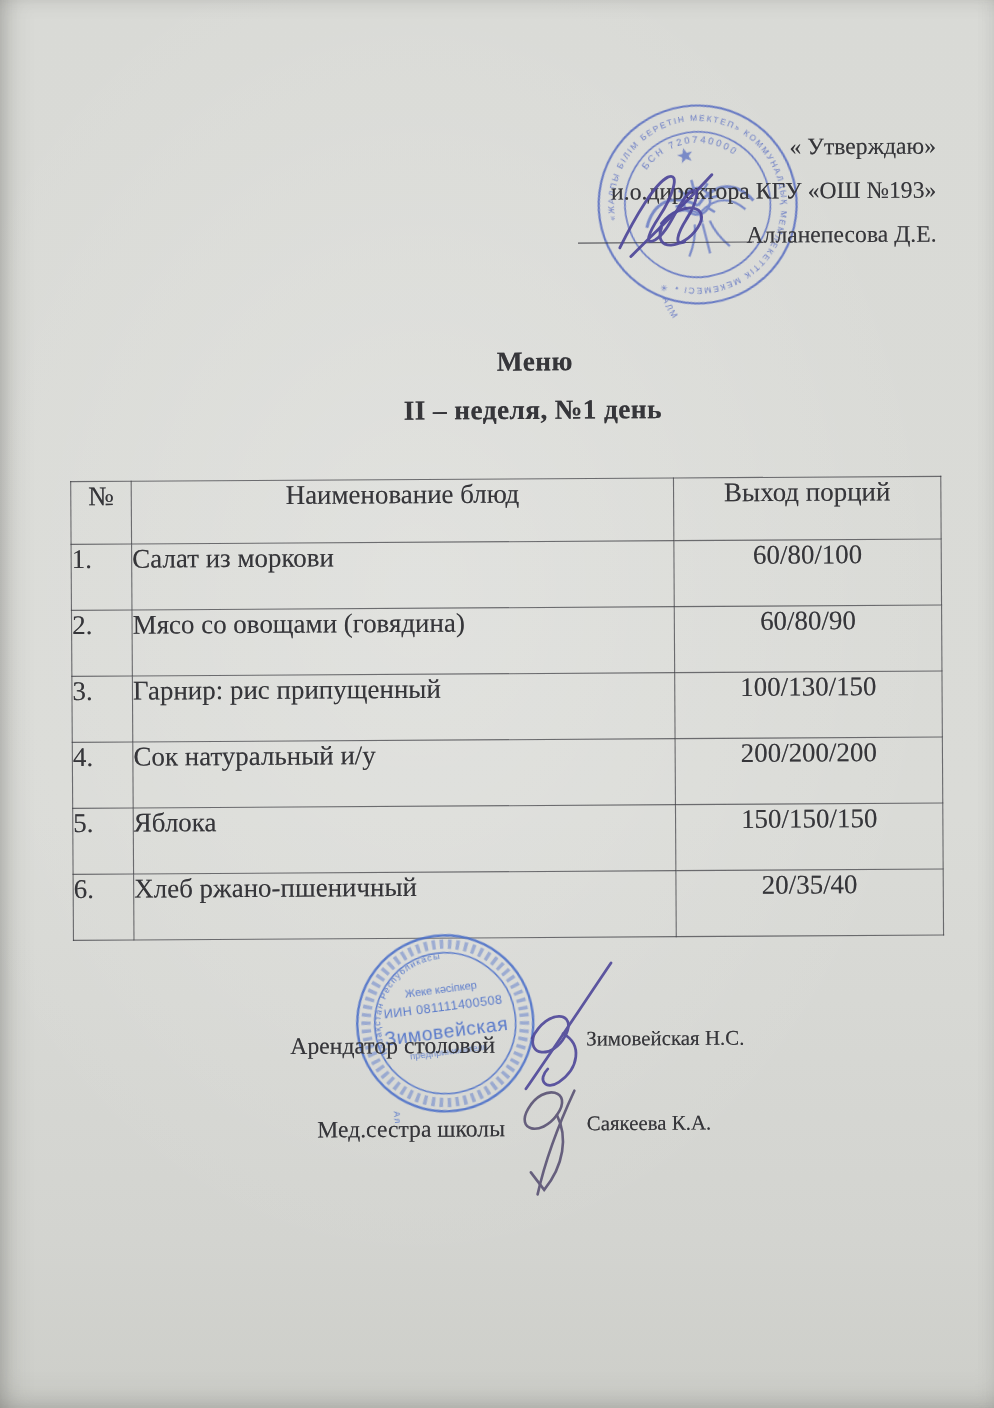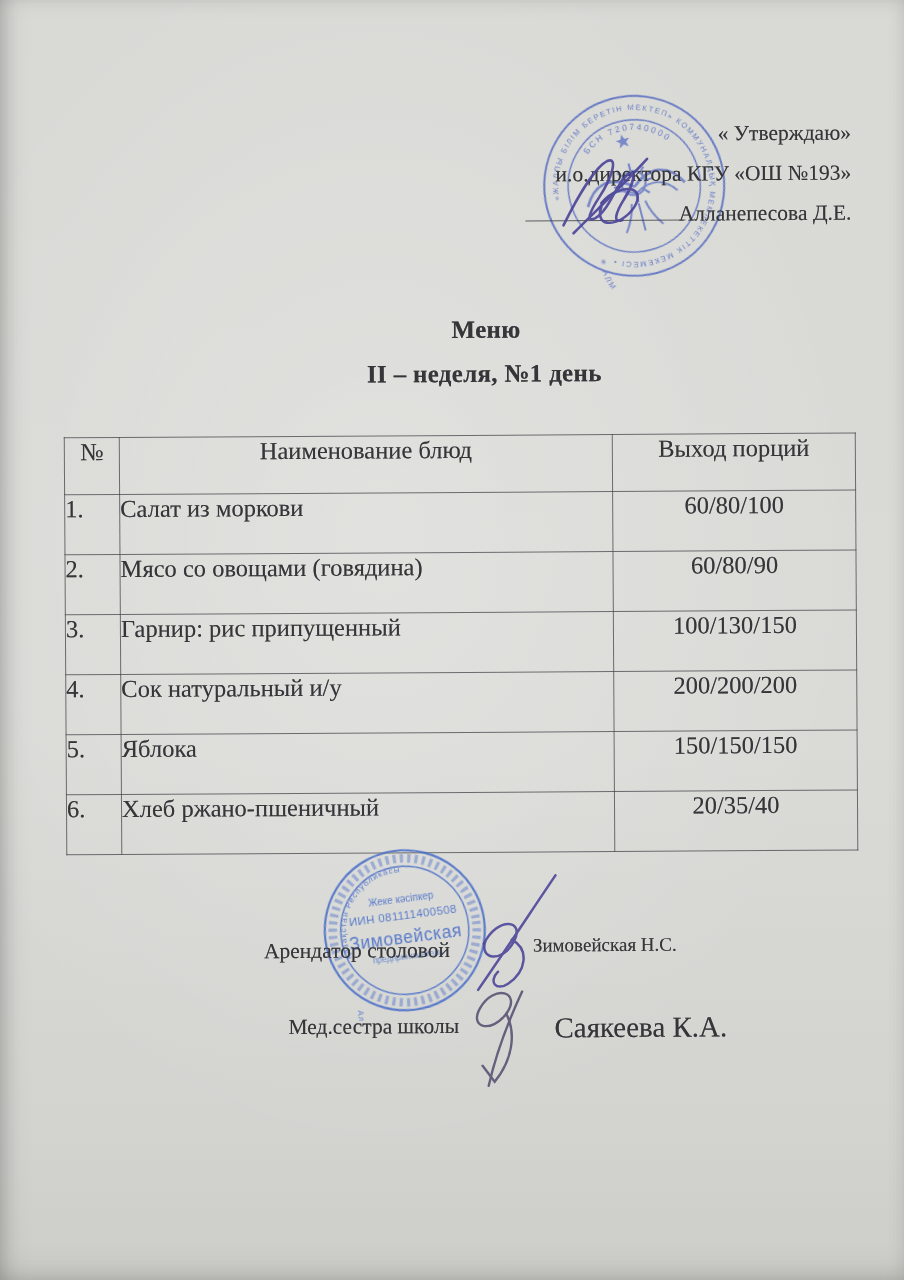--- a/index.html
+++ b/index.html
@@ -48,21 +48,21 @@
   .th-dish{text-align:center;padding-top:9px;}
   .th-port{text-align:center;padding-top:7px;}
   .td-num{padding:10px 0 0 15px;}
   .td-dish{padding:10px 0 0 13px;}
   .td-port{text-align:center;padding-top:5px;}
 
   
   .role1{left:262px;top:938px;font-size:21.5px;}
   .name1{left:531px;top:935px;font-size:19px;}
   .role2{left:286px;top:1014px;font-size:21.5px;}
-  .name2{left:552px;top:1012px;font-size:29px;}
+  .name2{left:531px;top:1012px;font-size:19px;}
 
   
   .stamp-top{position:absolute;left:542px;top:92px;width:190px;height:190px;
     transform:rotate(-14deg);opacity:.82;}
   .stamp-bottom{position:absolute;left:318px;top:845px;width:170px;height:170px;
     transform:rotate(-7deg);opacity:.88;}
   .sig{position:absolute;}
   .sig1{left:552px;top:152px;width:140px;height:88px;}
   .sig2{left:446px;top:868px;width:124px;height:132px;}
   .sig3{left:436px;top:976px;width:112px;height:118px;}

